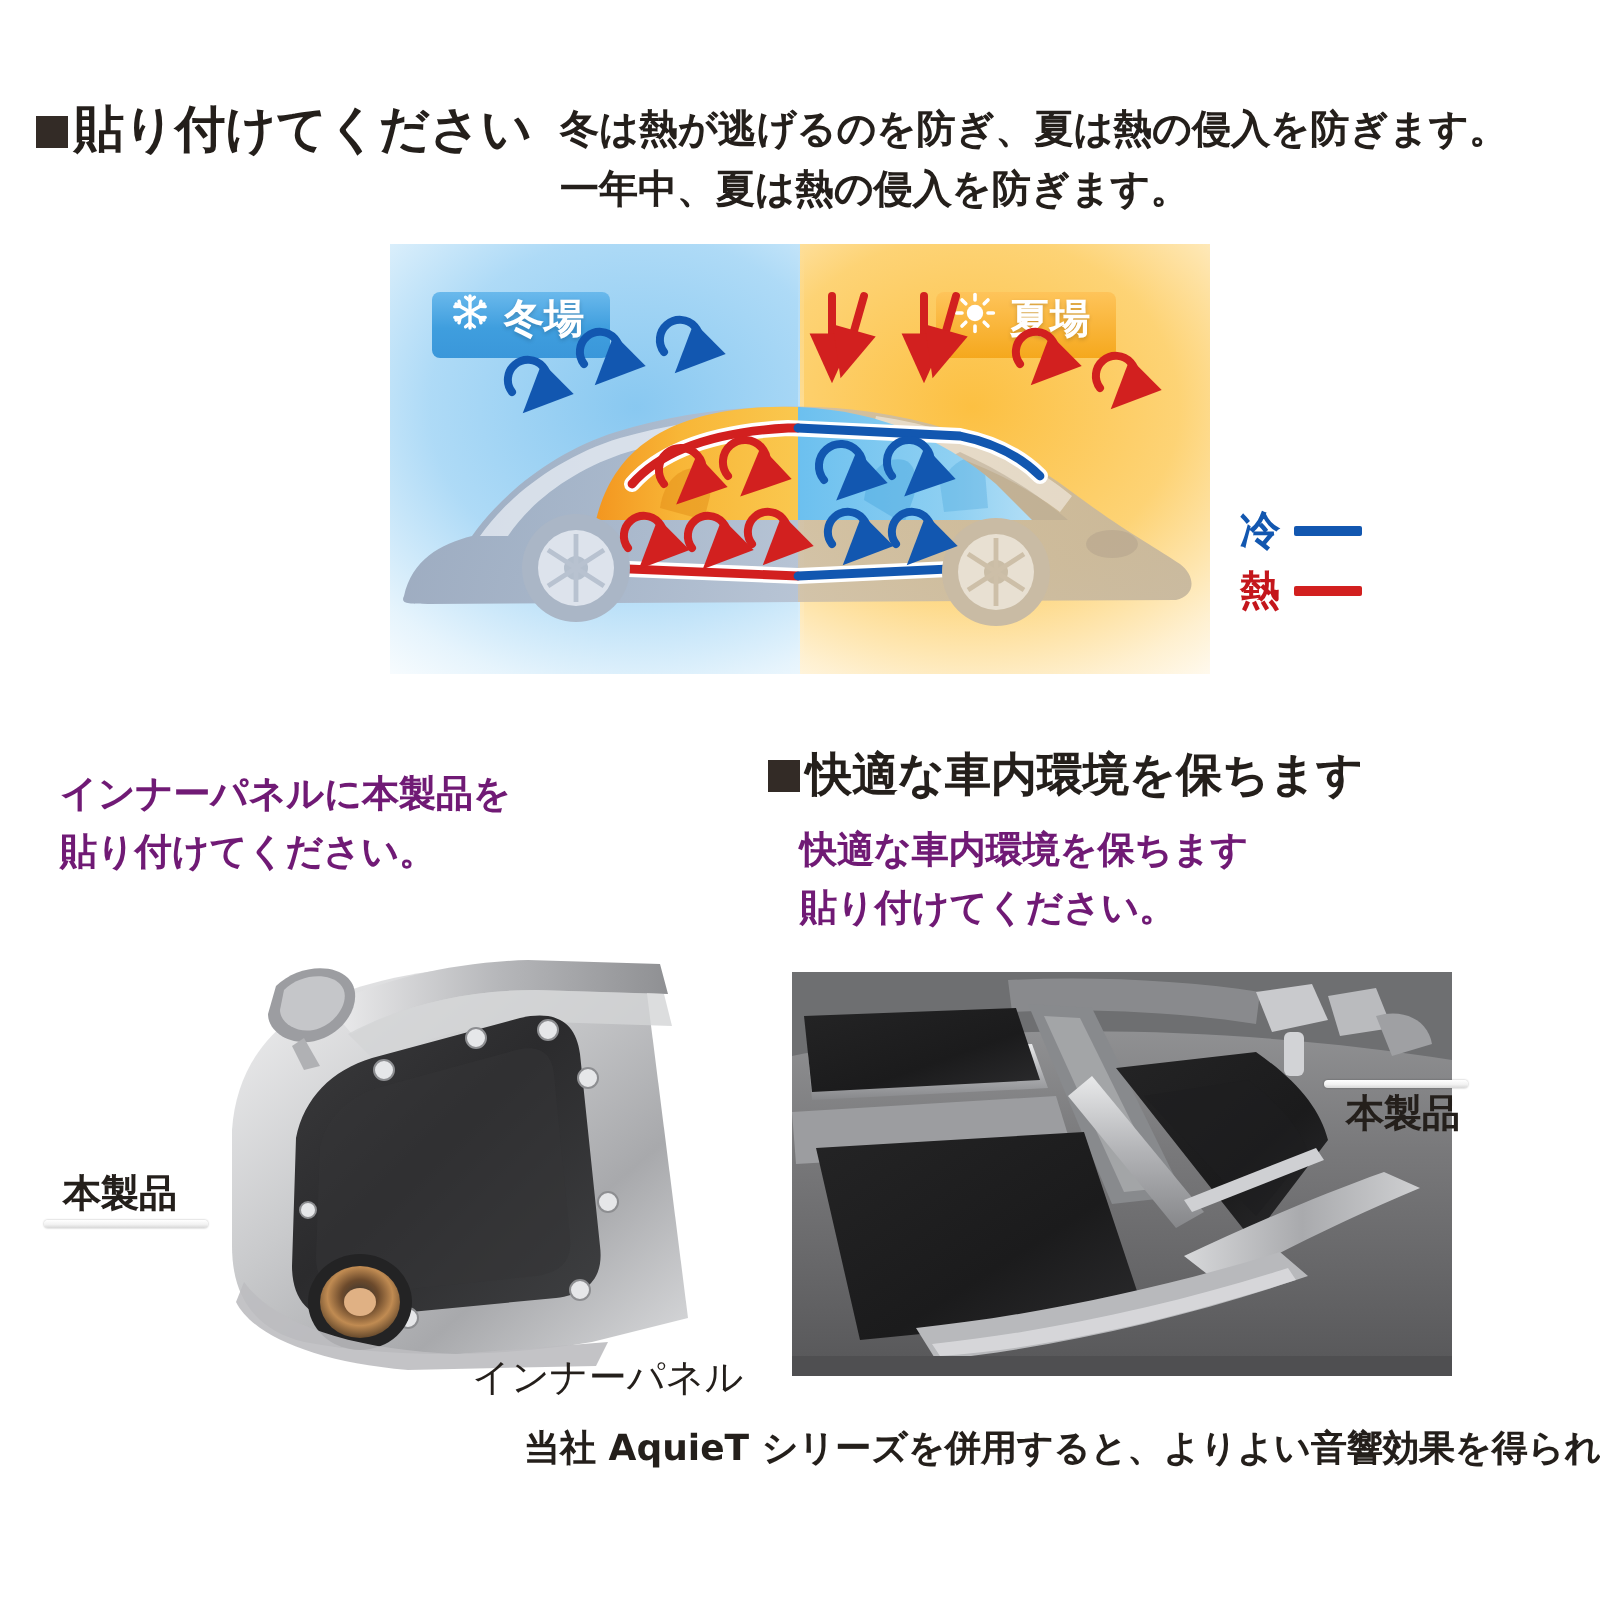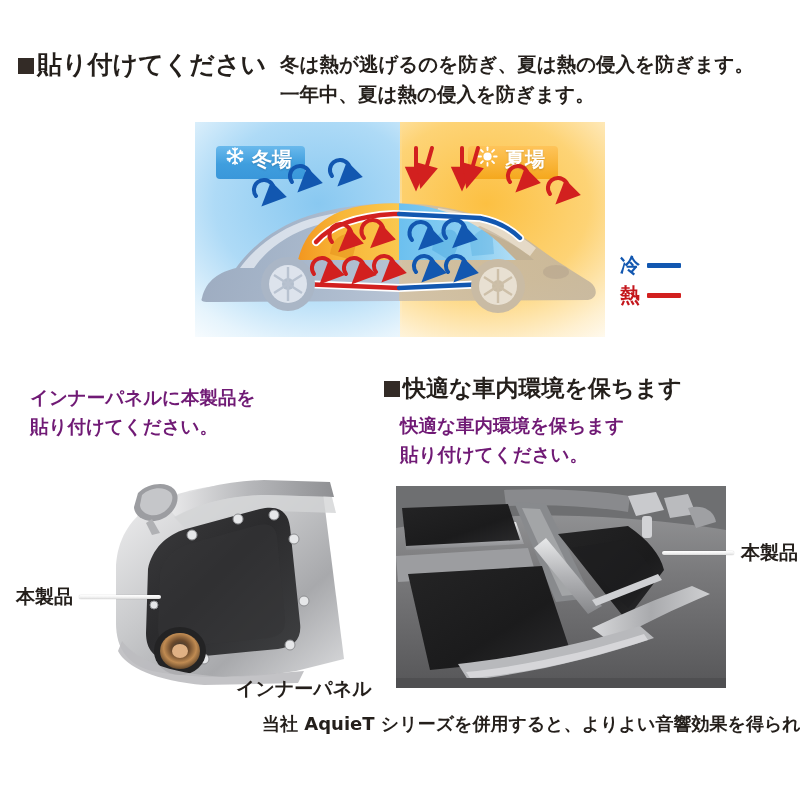--- a/index.html
+++ b/index.html
@@ -64,31 +64,31 @@
   .sec-r{left:384px;width:406px;}
   .sec-title{font-size:23px;font-weight:bold;color:#241f1b;white-space:nowrap;line-height:28px;}
   .sec-body{margin-top:9px;margin-left:16px;font-size:18.5px;font-weight:bold;
     line-height:29px;color:#701a75;white-space:nowrap;}
 
   
   .photo-door{position:absolute;left:108px;top:473px;width:258px;height:212px;}
   .photo-floor{position:absolute;left:396px;top:478px;width:330px;height:210px;}
 
   
-  .callout{position:absolute;display:flex;align-items:center;}
+  .callout{position:absolute;display:flex;align-items:center;flex-direction:column;}
   .callout .ctext{font-size:19px;font-weight:bold;color:#241f1b;white-space:nowrap;}
   .leader{display:block;height:4px;border-radius:2px;
     background:linear-gradient(180deg,#ffffff 0%,#f2f2f2 55%,#d8d8d8 100%);
     box-shadow:0 0 1px rgba(0,0,0,.35);}
   .co-left{left:16px;top:584px;}
   .co-left .leader{width:82px;margin-left:6px;}
   .co-right{left:662px;top:540px;}
   .co-right .leader{width:72px;margin-right:7px;}
 
-  .cap-inner{position:absolute;left:236px;top:676px;font-size:19px;font-weight:bold;color:#241f1b;white-space:nowrap;}
+  .cap-inner{position:absolute;left:236px;top:676px;font-size:19px;font-weight:normal;color:#241f1b;white-space:nowrap;}
   .footnote{position:absolute;left:262px;top:712px;font-size:18px;font-weight:bold;color:#241f1b;white-space:nowrap;}
 </style>
 </head>
 <body>
 
 <div class="page">
 
   <div class="top-head">
     <div class="head-title"><span class="sq"></span><span>貼り付けてください</span></div>
     <div class="head-body">

